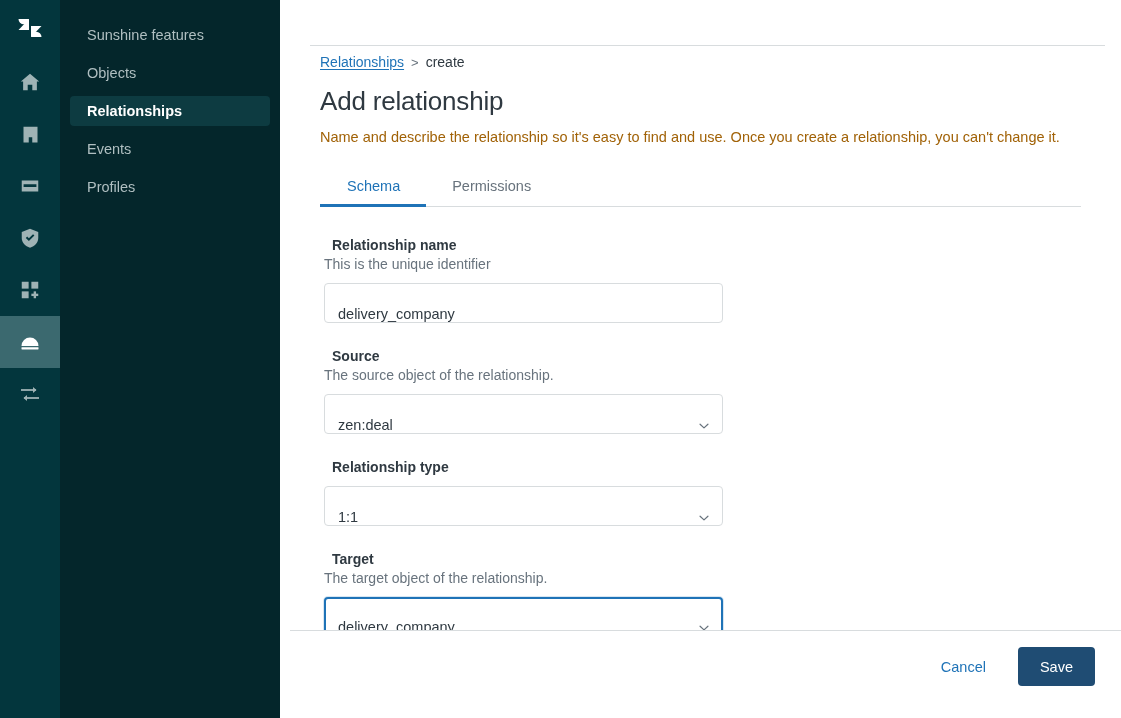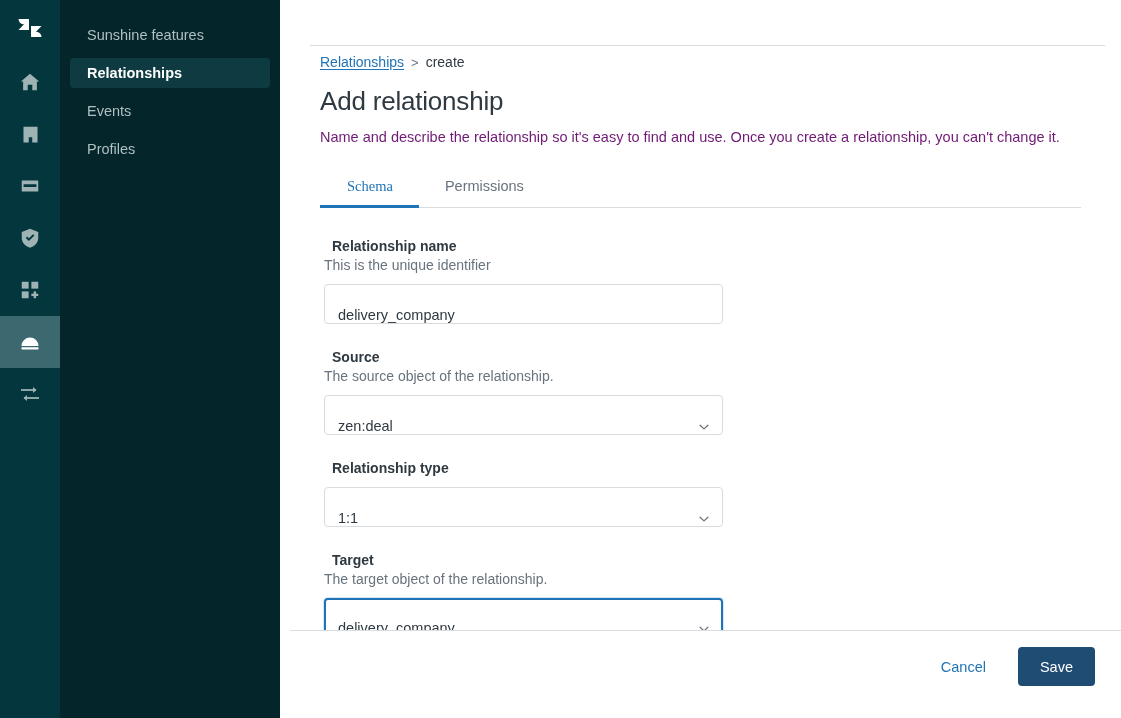--- a/index.html
+++ b/index.html
@@ -114,40 +114,40 @@
   h1.page-title {
     font-size: 26px;
     font-weight: normal;
     color: #2f3941;
     margin-top: 16px;
     letter-spacing: -0.2px;
   }
   .page-desc {
     margin-top: 10px;
     font-size: 14.5px;
-    color: #701a75;
+    color: #a16207;
     line-height: 1.4;
   }
 
   
   .tabs {
     margin-top: 31px;
     display: flex;
     border-bottom: 1px solid #d8dcde;
     position: relative;
   }
   .tab {
     font-size: 14.5px;
     color: #68737d;
     padding: 0 26px 12px 26px;
     cursor: pointer;
     position: relative;
     white-space: nowrap;
   }
-  .tab:first-child { padding-left: 27px; font-family: Liberation Serif, serif; }
+  .tab:first-child { padding-left: 27px; }
   .tab.active { color: #1f73b7; }
   .tab.active::after {
     content: "";
     position: absolute;
     left: 0; right: 0; bottom: -1px;
     height: 3px;
     background: #1f73b7;
   }
 
   
@@ -301,20 +301,23 @@
           <path d="M21 16 H6"></path>
             <path d="M9 13 L5.5 16 L9 19" fill="#9fb3b5" stroke="none"></path>
         </svg>
       </span>
     </div>
   </div>
 
   <div class="nav">
     <div class="nav-item">
       <span>Sunshine features</span>
+    </div>
+    <div class="nav-item">
+      <span>Objects</span>
     </div>
     <div class="nav-item active">
       <span>Relationships</span>
     </div>
     <div class="nav-item">
       <span>Events</span>
     </div>
     <div class="nav-item">
       <span>Profiles</span>
     </div>

